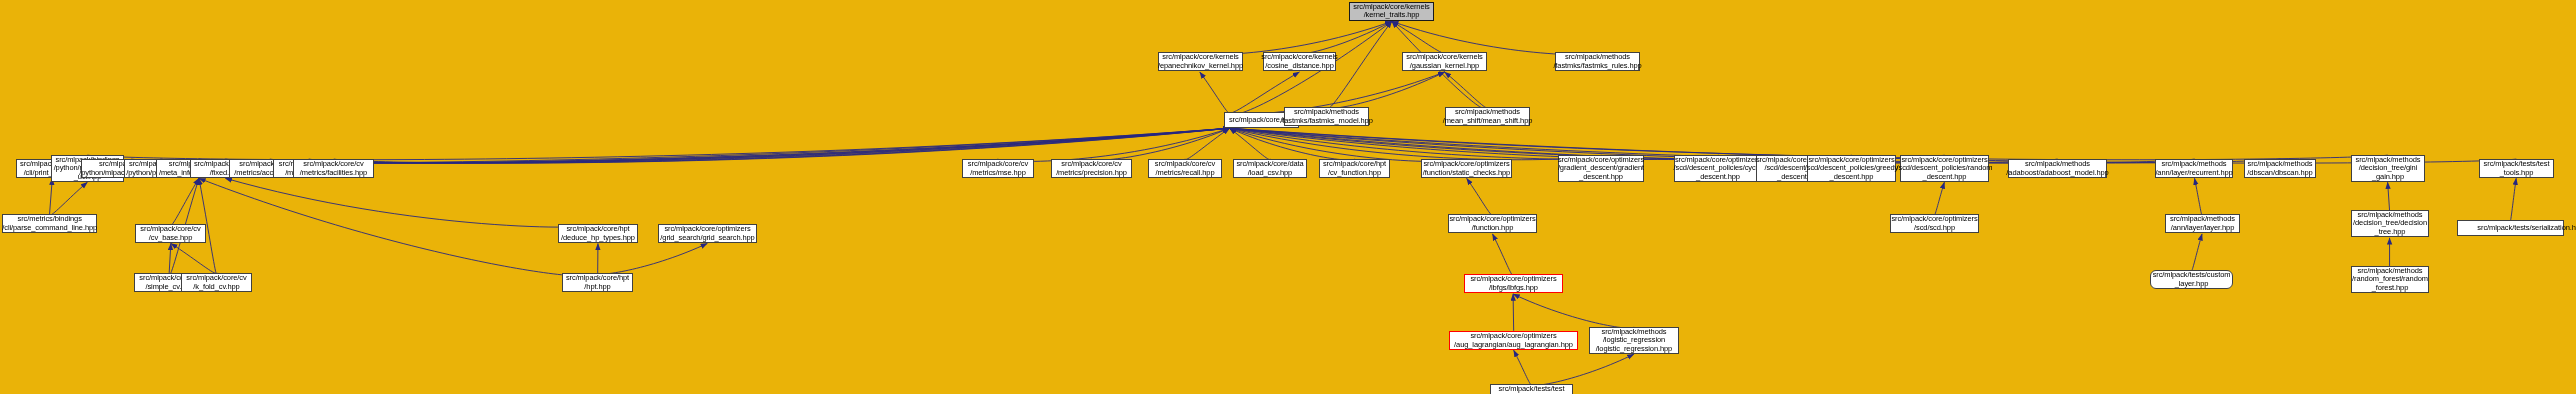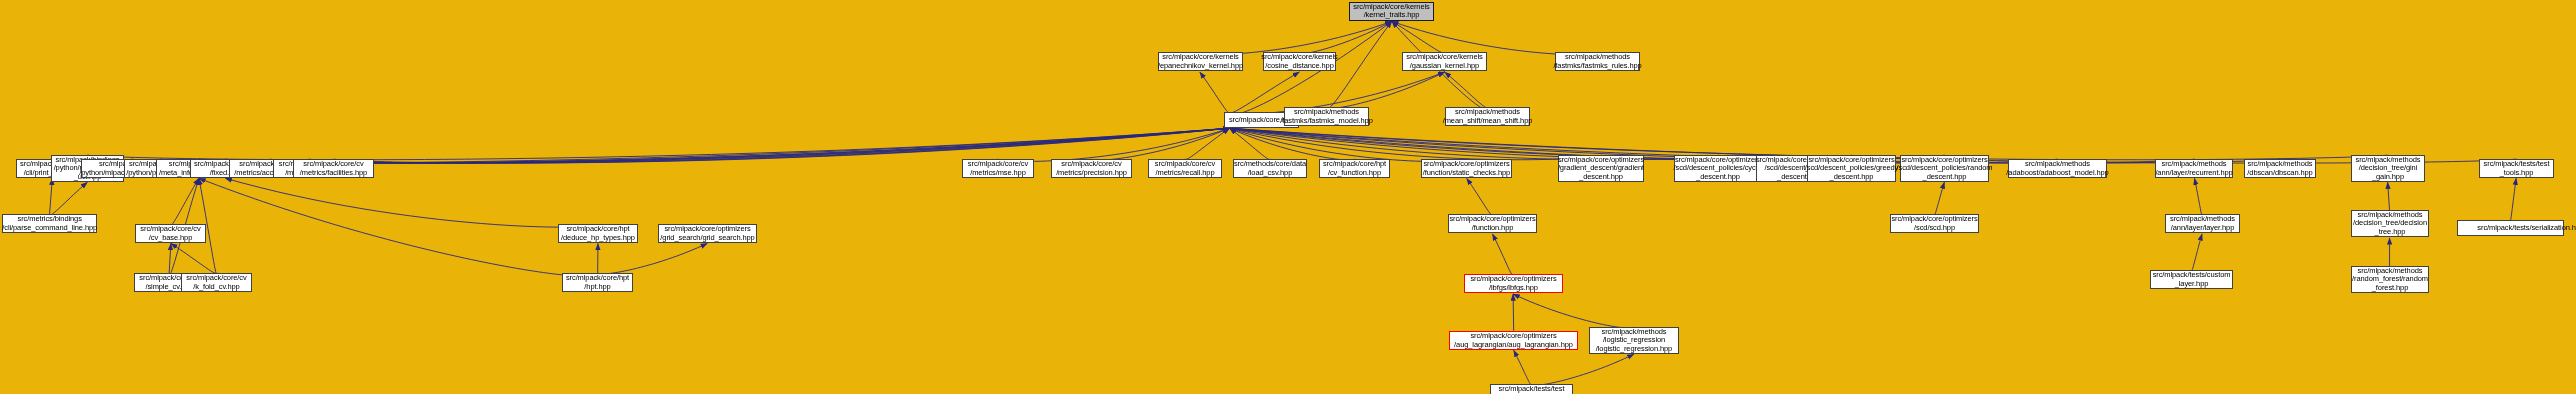--- a/index.html
+++ b/index.html
@@ -151,21 +151,21 @@
       <div class="node" style="left: 273px; top: 159px; width: 72px; height: 19px;">src/mlpack/core/cv
 /metrics/f1.hpp</div>
       <div class="node" style="left: 293px; top: 159px; width: 81px; height: 19px;">src/mlpack/core/cv
 /metrics/facilities.hpp</div>
       <div class="node" style="left: 962px; top: 159px; width: 72px; height: 19px;">src/mlpack/core/cv
 /metrics/mse.hpp</div>
       <div class="node" style="left: 1051px; top: 159px; width: 81px; height: 19px;">src/mlpack/core/cv
 /metrics/precision.hpp</div>
       <div class="node" style="left: 1148px; top: 159px; width: 74px; height: 19px;">src/mlpack/core/cv
 /metrics/recall.hpp</div>
-      <div class="node" style="left: 1233px; top: 159px; width: 74px; height: 19px;">src/methods/core/data
+      <div class="node" style="left: 1233px; top: 159px; width: 74px; height: 19px;">src/mlpack/core/data
 /load_csv.hpp</div>
       <div class="node" style="left: 1319px; top: 159px; width: 71px; height: 19px;">src/mlpack/core/hpt
 /cv_function.hpp</div>
       <div class="node" style="left: 1421px; top: 159px; width: 91px; height: 19px;">src/mlpack/core/optimizers
 /function/static_checks.hpp</div>
       <div class="node" style="left: 1558px; top: 155px; width: 86px; height: 27px;">src/mlpack/core/optimizers
 /gradient_descent/gradient
 _descent.hpp</div>
       <div class="node" style="left: 1674px; top: 155px; width: 88px; height: 27px;">src/mlpack/core/optimizers
 /scd/descent_policies/cyclic
@@ -216,20 +216,20 @@
 /hpt.hpp</div>
       <div class="node hot" style="left: 1464px; top: 274px; width: 99px; height: 19px;">src/mlpack/core/optimizers
 /lbfgs/lbfgs.hpp</div>
       <div class="node hot" style="left: 1449px; top: 331px; width: 129px; height: 19px;">src/mlpack/core/optimizers
 /aug_lagrangian/aug_lagrangian.hpp</div>
       <div class="node" style="left: 1589px; top: 327px; width: 90px; height: 27px;">src/mlpack/methods
 /logistic_regression
 /logistic_regression.hpp</div>
       <div class="node" style="left: 1490px; top: 384px; width: 83px; height: 19px;">src/mlpack/tests/test
 _function_tools.hpp</div>
-      <div class="node" style="left: 2150px; top: 270px; width: 83px; height: 19px;">src/mlpack/tests/custom
+      <div class="node" style="left: 2150px; top: 270px; width: 83px; height: 19px; border-radius: 6px;">src/mlpack/tests/custom
 _layer.hpp</div>
       <div class="node" style="left: 2351px; top: 266px; width: 78px; height: 27px;">src/mlpack/methods
 /random_forest/random
 _forest.hpp</div>
     </div>
 </div>
 
 
 </body></html>

